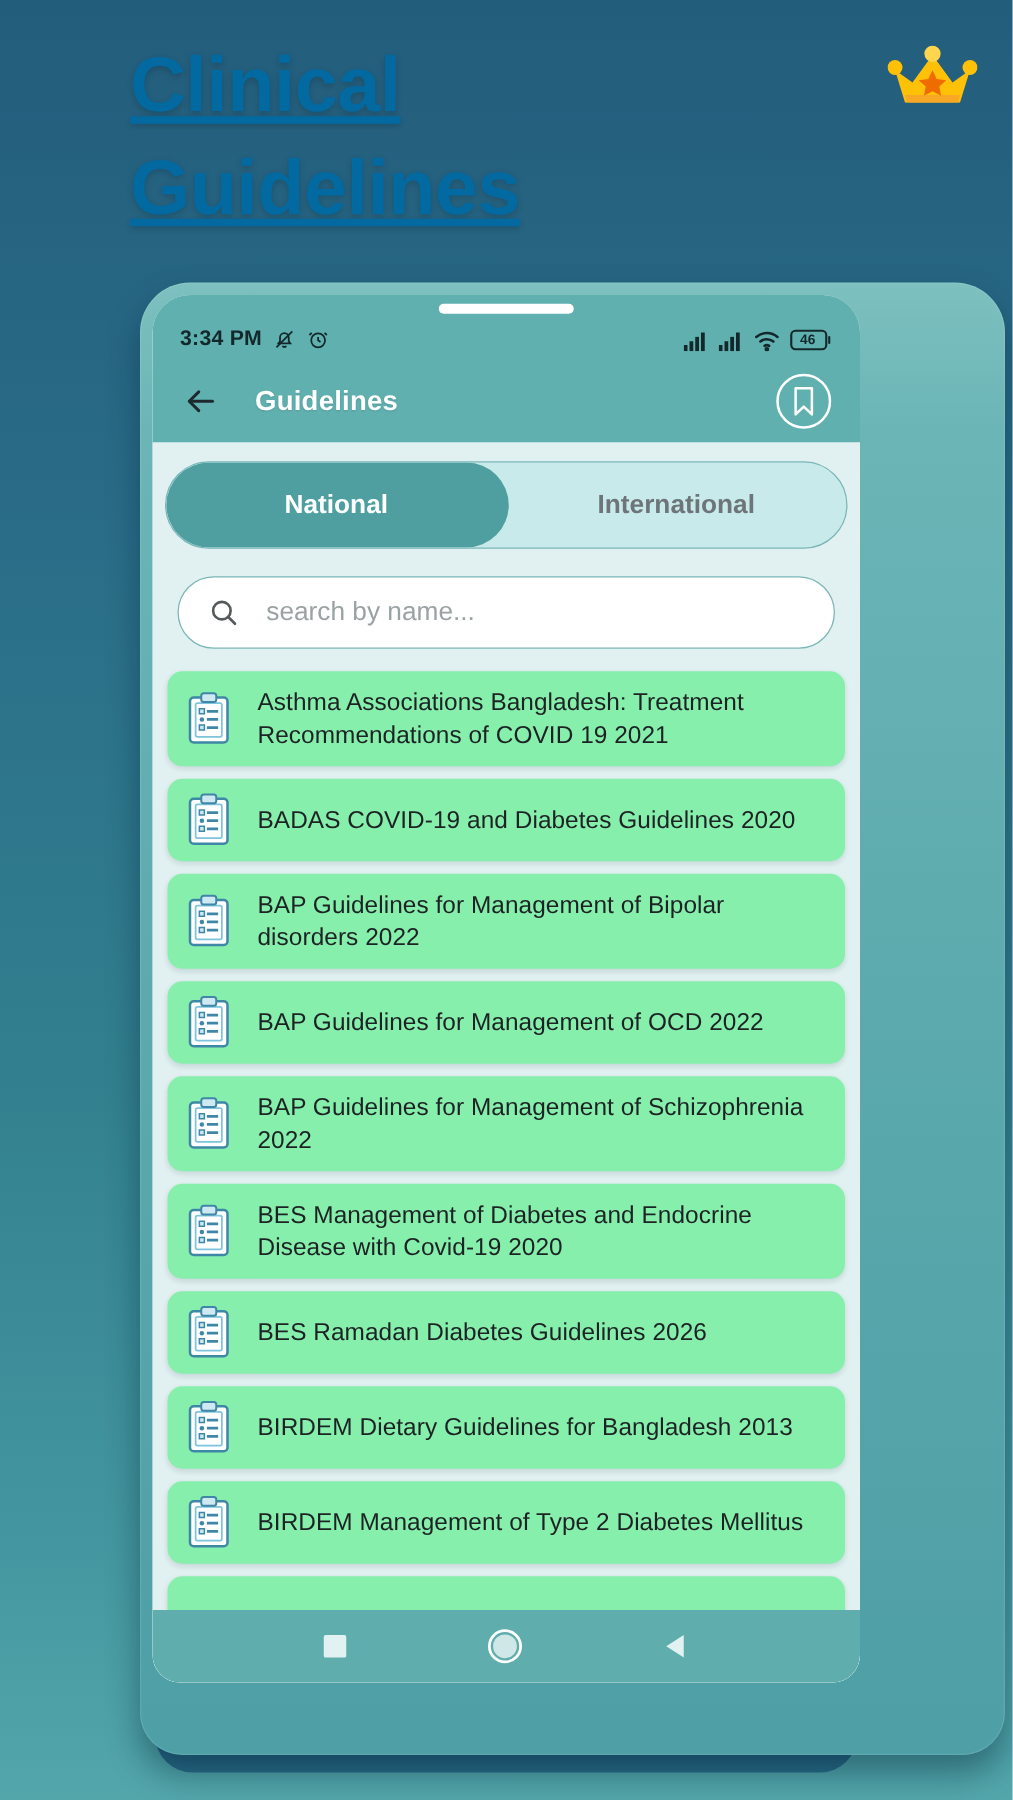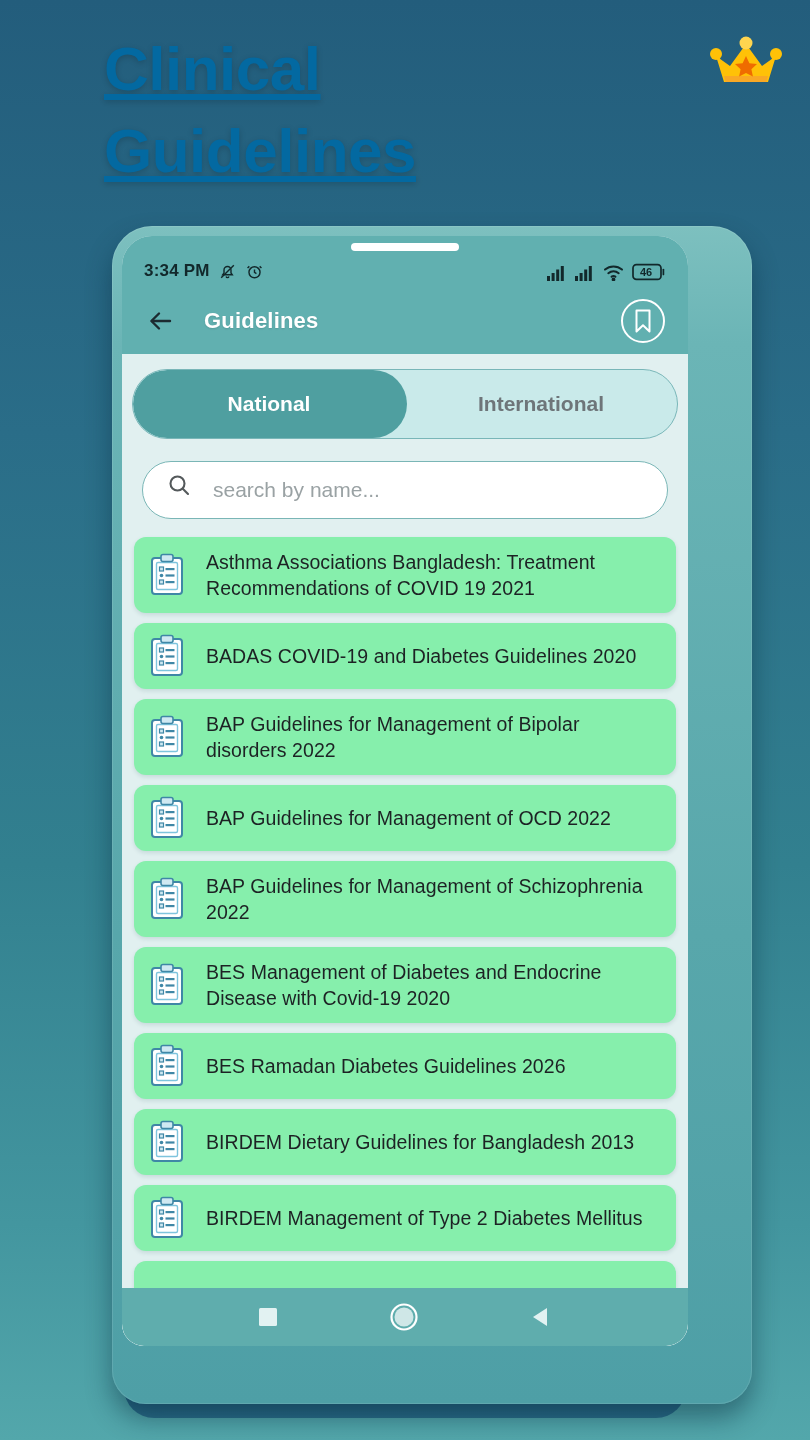--- a/index.html
+++ b/index.html
@@ -38,21 +38,21 @@
     top: 32px;
     width: 72px;
     height: 62px;
   }
 
   
   #phone-device {
     position: absolute;
     left: 112px;
     top: 226px;
-    width: 640px;
+    width: 692px;
     height: 1178px;
     border-radius: 40px 40px 34px 34px;
     background: linear-gradient(180deg, #7dc0bf 0%, #6bb5b6 10%, #58a7ab 60%, #4e9fa6 100%);
     padding: 10px 10px 0 10px;
     box-shadow: 0 14px 26px rgba(7,40,58,0.45), 0 0 0 1px rgba(255,255,255,0.10) inset;
   }
   #phone-bottom-shadow {
     position: absolute;
     left: 124px;
     top: 1388px;
@@ -185,20 +185,21 @@
   }
 
   
   #search-bar {
     margin: 22px 10px 0 10px;
     height: 58px;
     border-radius: 30px;
     background: #ffffff;
     border: 1.5px solid #7ab6b6;
     display: flex;
+    align-items: center;
     padding: 11px 24px;
     gap: 22px;
   }
   #search-icon { flex: 0 0 auto; }
   #search-input {
     border: none;
     outline: none;
     background: transparent;
     font-family: "Liberation Sans", sans-serif;
     font-size: 21px;

